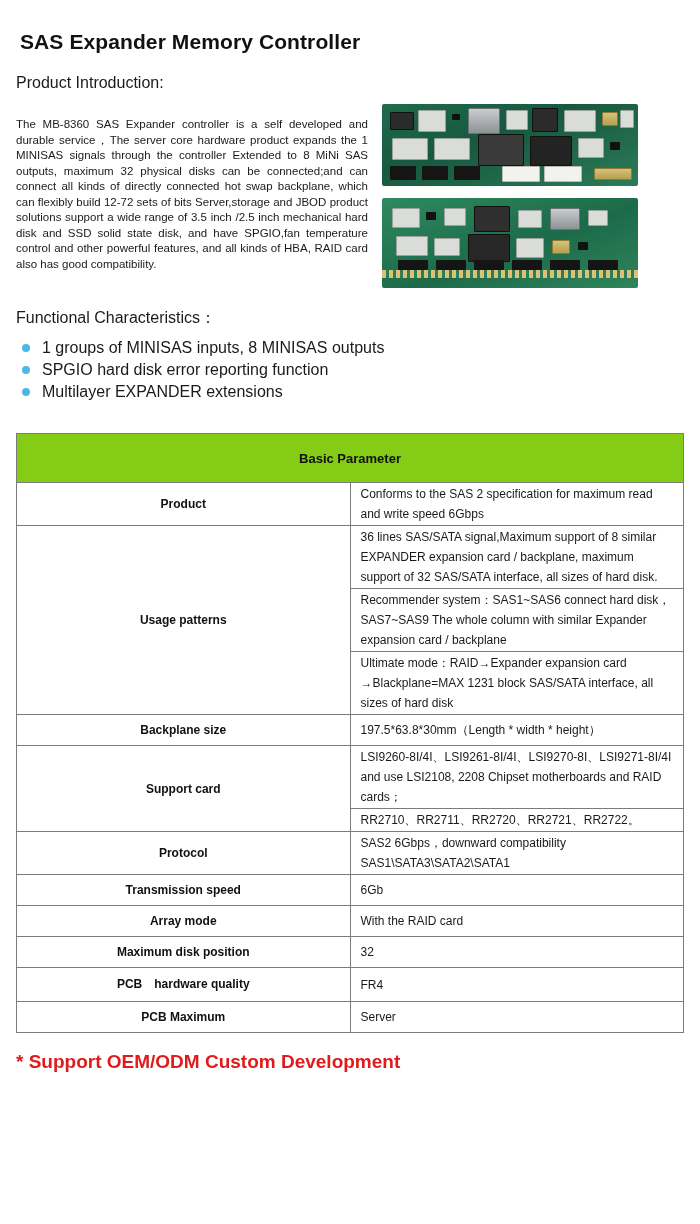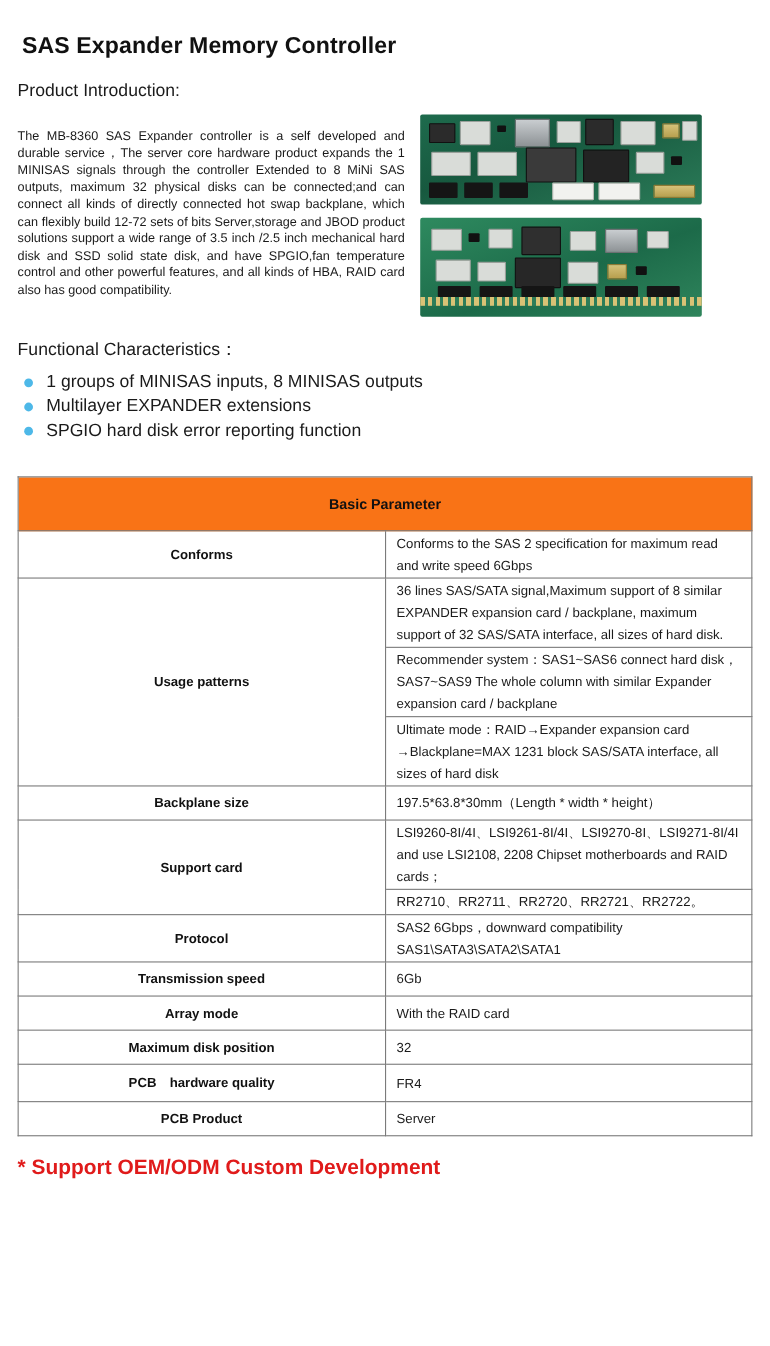--- a/index.html
+++ b/index.html
@@ -147,21 +147,21 @@
     width: 668px;
     border-collapse: collapse;
     margin-top: 30px;
     table-layout: fixed;
   }
   .spec-table td, .spec-table th {
     border: 1px solid #7b7b7b;
     vertical-align: middle;
   }
   .table-head td {
-    background: #f97316;
+    background: #84cc16;
     text-align: center;
     font-weight: bold;
     font-size: 13px;
     height: 46px;
     color: #111;
   }
   .label-cell {
     width: 176px;
     text-align: center;
     font-weight: bold;
@@ -254,36 +254,36 @@
 
   <div class="section-heading">Functional Characteristics：</div>
 
   <ul class="feature-list">
     <li>
       <span class="bullet-dot"></span>
       <span>1 groups of MINISAS inputs, 8 MINISAS outputs</span>
     </li>
     <li>
       <span class="bullet-dot"></span>
-      <span>Multilayer EXPANDER extensions</span>
+      <span>SPGIO hard disk error reporting function</span>
     </li>
     <li>
       <span class="bullet-dot"></span>
-      <span>SPGIO hard disk error reporting function</span>
+      <span>Multilayer EXPANDER extensions</span>
     </li>
   </ul>
 
   <table class="spec-table">
     <tbody>
       <tr class="table-head">
         <td colspan="2">Basic Parameter</td>
       </tr>
 
       <tr>
-        <td class="label-cell">Conforms</td>
+        <td class="label-cell">Product</td>
         <td class="value-cell">Conforms to the SAS 2 specification for maximum read and write speed 6Gbps</td>
       </tr>
 
       <tr>
         <td class="label-cell" rowspan="3">Usage patterns</td>
         <td class="value-cell">36 lines SAS/SATA signal,Maximum support of 8 similar EXPANDER expansion card / backplane, maximum support of 32 SAS/SATA interface, all sizes of hard disk.</td>
       </tr>
       <tr>
         <td class="value-cell">Recommender system：SAS1~SAS6 connect hard disk，SAS7~SAS9 The whole column with similar Expander expansion card / backplane</td>
       </tr>
@@ -323,21 +323,21 @@
         <td class="label-cell">Maximum disk position</td>
         <td class="value-cell">32</td>
       </tr>
 
       <tr>
         <td class="label-cell">PCB　hardware quality</td>
         <td class="value-cell">FR4</td>
       </tr>
 
       <tr>
-        <td class="label-cell">PCB Product</td>
+        <td class="label-cell">PCB Maximum</td>
         <td class="value-cell">Server</td>
       </tr>
     </tbody>
   </table>
 
   <div class="footer-note">* Support OEM/ODM Custom Development</div>
 
 </div>
 
 </body></html>

